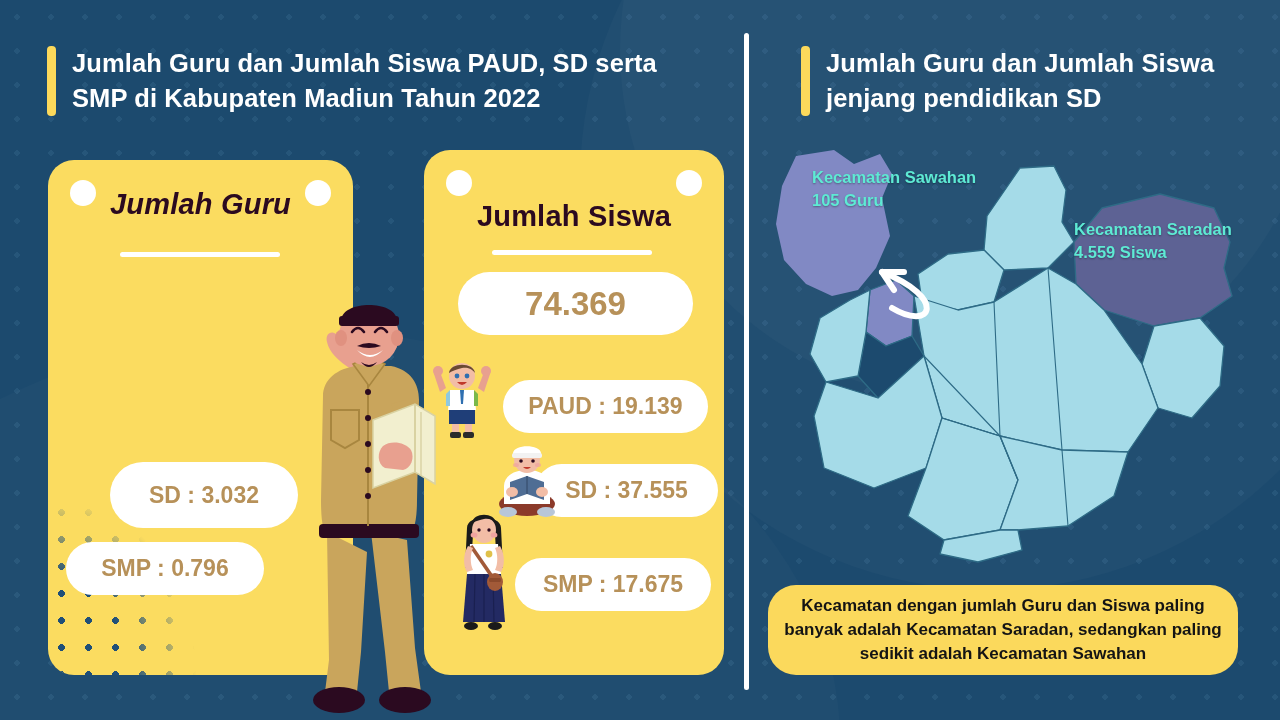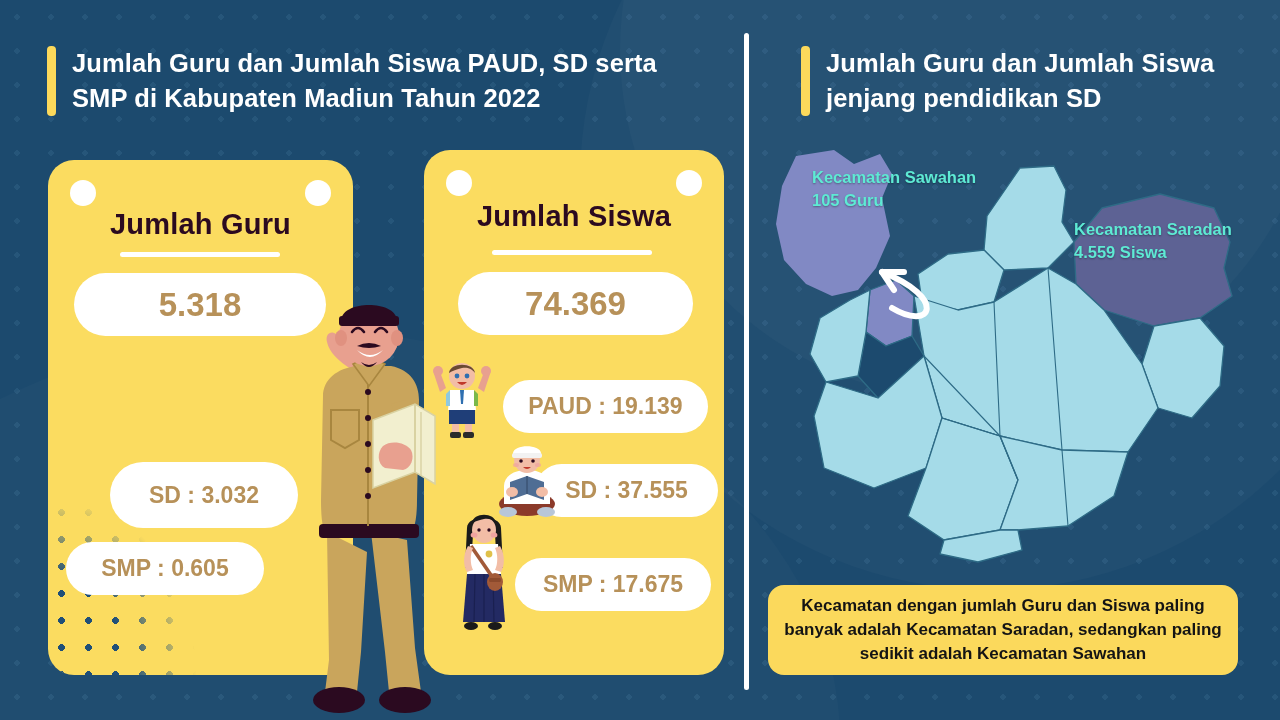--- a/index.html
+++ b/index.html
@@ -143,21 +143,21 @@
   }
   #label-sawahan { left: 50px;  top: 16px; }
   #label-saradan { left: 312px; top: 68px; }
 
   
   #note-box {
     position: absolute;
     left: 768px; top: 585px;
     width: 470px; height: 90px;
     background: #fbd95c;
-    border-radius: 16px;
+    border-radius: 28px;
     display: flex; align-items: center; justify-content: center;
     text-align: center;
     padding: 6px 16px;
   }
   #note-box .note-text {
     color: #141414;
     font-weight: bold;
     font-size: 17px;
     line-height: 1.42;
   }
@@ -180,25 +180,24 @@
     <div class="title-bar"></div>
     <div class="title-text">Jumlah Guru dan Jumlah Siswa jenjang pendidikan SD</div>
   </div>
 
   <div class="divider"></div>
 
   <div class="stat-card" id="card-guru">
     <div class="card-dots"></div>
     <div class="punch l"></div>
     <div class="punch r"></div>
-    <div class="card-title" style="top:48px;">Jumlah Guru</div>
+    <div class="card-title" style="top:28px;font-style:italic;">Jumlah Guru</div>
     <div class="card-rule" style="left:72px; top:92px; width:160px;"></div>
-    <div class="pill big" style="left:26px; top:113px; width:252px; height:63px;">5.318</div>
     <div class="pill sub" style="left:62px; top:302px; width:188px; height:66px;">SD : 3.032</div>
-    <div class="pill sub" style="left:18px; top:382px; width:198px; height:53px;">SMP : 0.605</div>
+    <div class="pill sub" style="left:18px; top:382px; width:198px; height:53px;">SMP : 0.796</div>
   </div>
 
   <div class="stat-card" id="card-siswa">
     <div class="punch l"></div>
     <div class="punch r"></div>
     <div class="card-title" style="top:50px;">Jumlah Siswa</div>
     <div class="card-rule" style="left:68px; top:100px; width:160px;"></div>
     <div class="pill big" style="left:34px; top:122px; width:235px; height:63px;">74.369</div>
     <div class="pill sub" style="left:79px; top:230px; width:205px; height:53px;">PAUD : 19.139</div>
     <div class="pill sub" style="left:111px; top:314px; width:183px; height:53px;">SD : 37.555</div>

